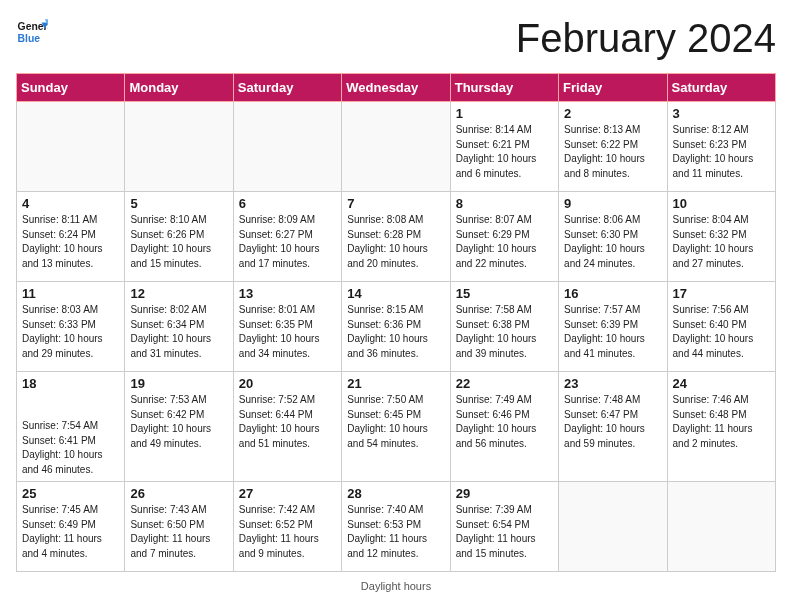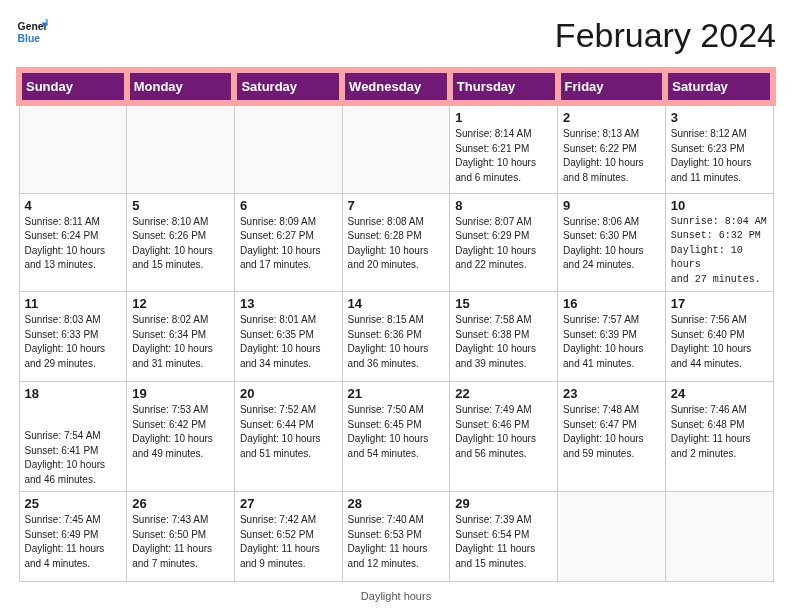--- a/index.html
+++ b/index.html
@@ -22,41 +22,41 @@
       gap: 4px;
     }
     .logo-icon {
       width: 32px;
       height: 32px;
     }
     .title-section {
       text-align: right;
     }
     .calendar-title {
-      font-size: 34px;
+      font-size: 40px;
       font-weight: normal;
       color: #1a1a1a;
     }
     .calendar-subtitle {
       font-size: 16px;
       color: #1a1a1a;
     }
     .calendar-table {
       width: 100%;
       border-collapse: collapse;
       table-layout: fixed;
     }
     .calendar-table th {
-      background-color: #701a75;
+      background-color: #be185d;
       color: #fff;
       font-size: 13px;
       font-weight: bold;
       padding: 6px 4px;
       text-align: left;
-      border: 6px solid #fca5a5;
+      border: 1px solid #fca5a5;
     }
     .calendar-table td {
       border: 1px solid #ccc;
       vertical-align: top;
       padding: 4px 5px;
       font-size: 10.5px;
       color: #1a1a1a;
       height: 90px;
       background: #fff;
     }
@@ -176,21 +176,21 @@
         </td>
         <td>
           <span class="day-number">9</span>
           <div class="day-info" style="white-space: pre-line;">Sunrise: 8:06 AM
 Sunset: 6:30 PM
 Daylight: 10 hours
 and 24 minutes.</div>
         </td>
         <td>
           <span class="day-number">10</span>
-          <div class="day-info" style="white-space: pre-line; font-family: Liberation Mono, monospace;">Sunrise: 8:04 AM
+          <div class="day-info" style="white-space: pre-line;">Sunrise: 8:04 AM
 Sunset: 6:32 PM
 Daylight: 10 hours
 and 27 minutes.</div>
         </td>
       </tr>
       <tr>
         <td>
           <span class="day-number">11</span>
           <div class="day-info" style="white-space: pre-line;">Sunrise: 8:03 AM
 Sunset: 6:33 PM

